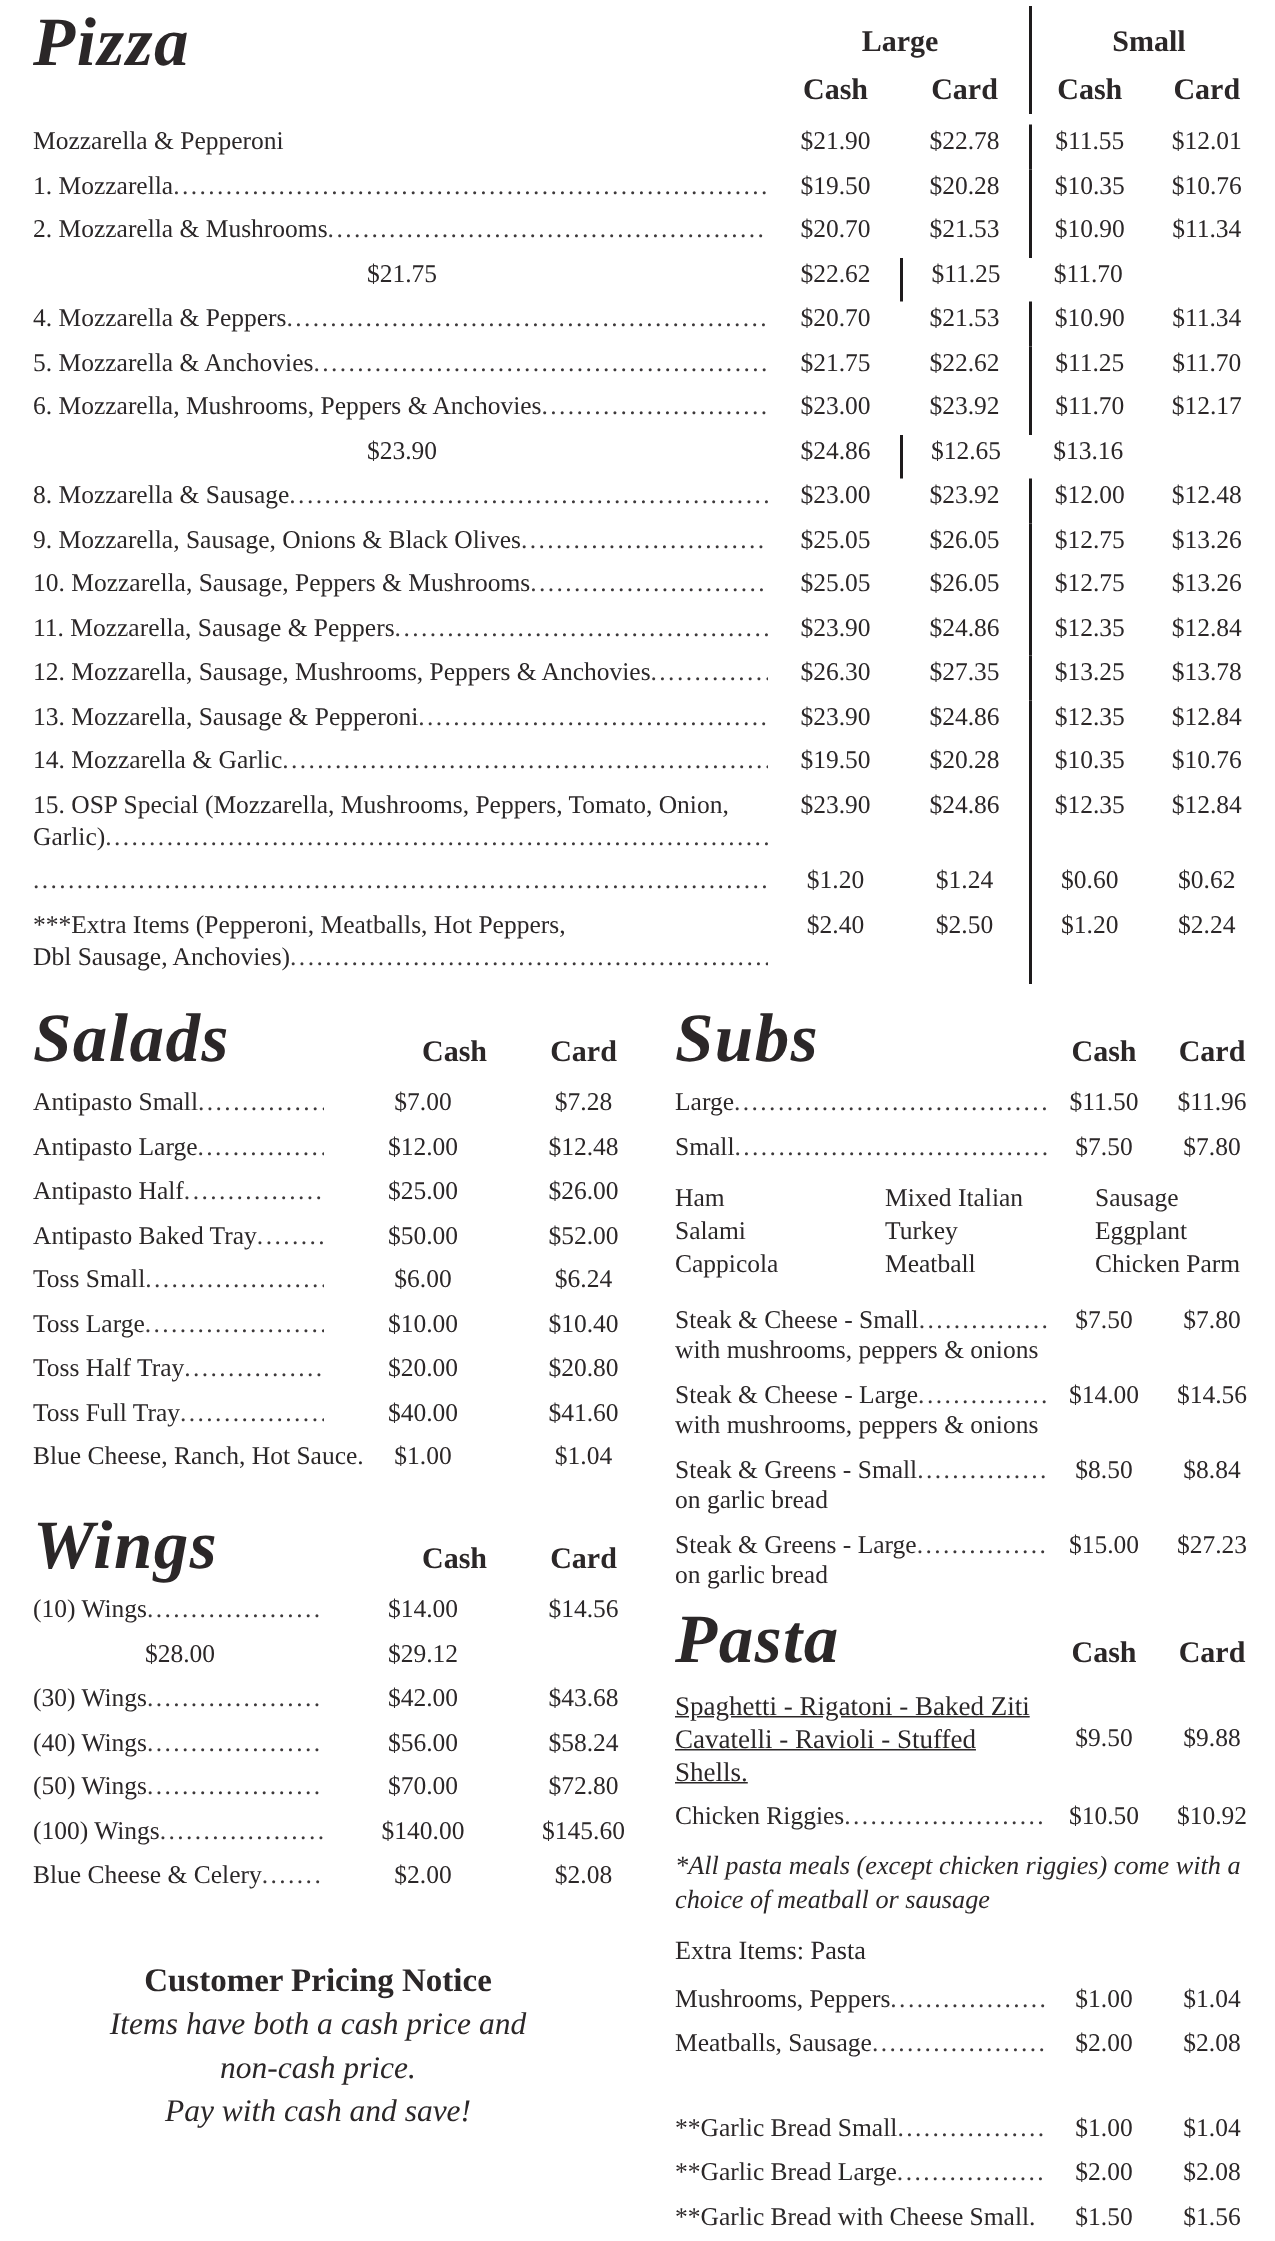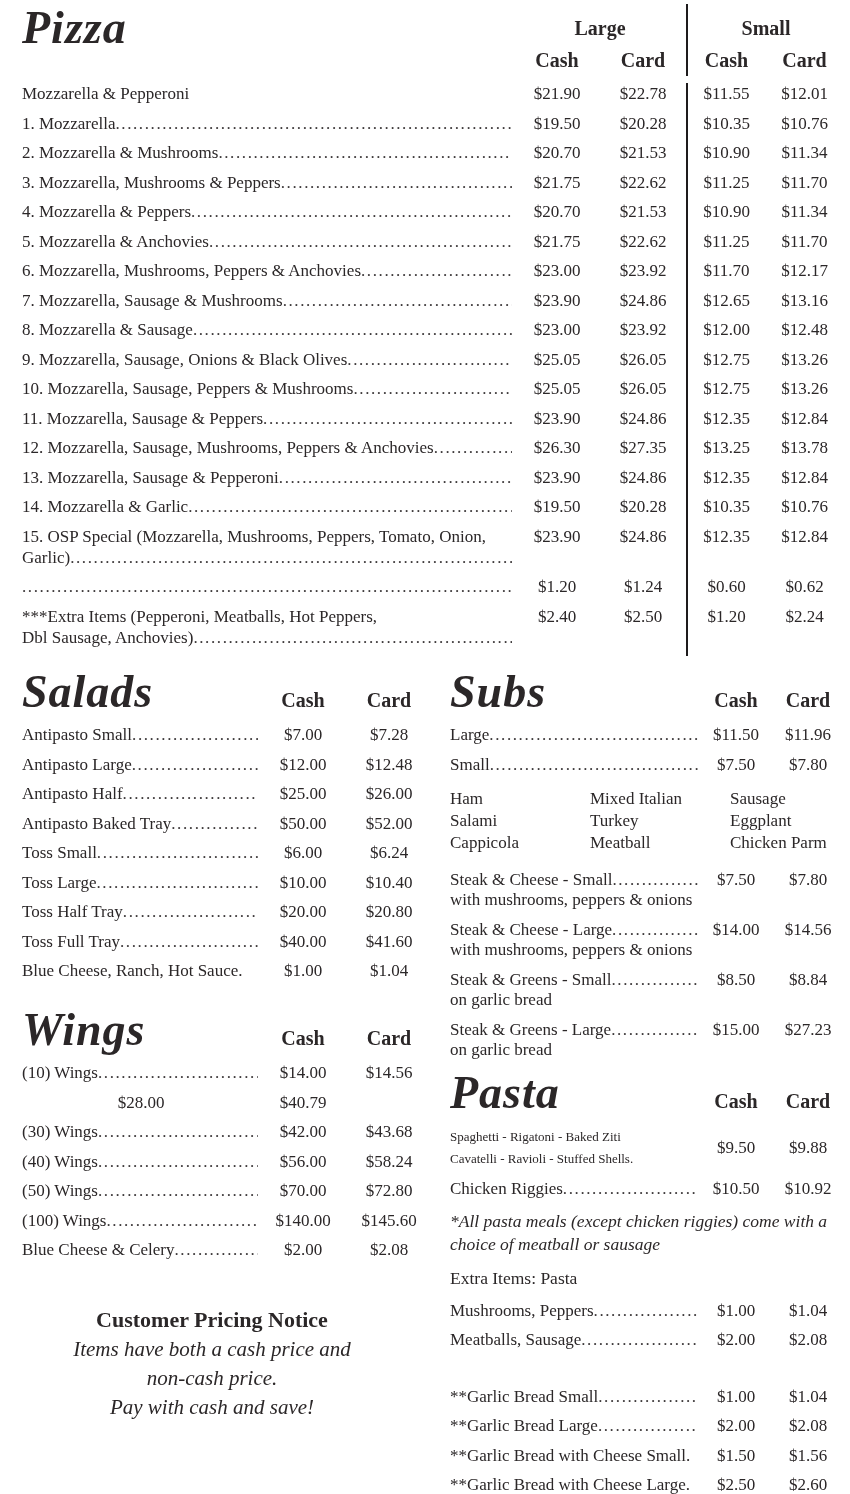--- a/index.html
+++ b/index.html
@@ -39,21 +39,21 @@
   
   .cols { display: flex; margin-top: 12px; }
   .col-left { width: 410px; flex: none; }
   .col-right { flex: 1 1 auto; margin-left: 18px; }
 
   .sec-head { display: grid; align-items: baseline; margin-bottom: 8px; }
   .sec-head.l { grid-template-columns: 1fr 86px 86px; }
   .sec-head.r { grid-template-columns: 1fr 72px 72px; }
 
   .mrow { display: grid; }
-  .mrow.l { grid-template-columns: 1fr 86px 86px; }
+  .mrow.l { grid-template-columns: 1fr 86px 86px; gap: 21px; }
   .mrow.r { grid-template-columns: 1fr 72px 72px; }
   .mrow > div { padding-bottom: 8.5px; }
   .mrow .nm { min-width: 0; padding-right: 2px; }
 
   .wings-block { margin-top: 16px; }
 
   
   .notice { margin-top: 36px; text-align: center; padding-right: 30px; }
   .notice-title { font-weight: bold; font-size: 22px; line-height: 30px; }
   .notice-line { font-style: italic; font-size: 21px; line-height: 29px; }
@@ -64,21 +64,21 @@
     grid-template-columns: 140px 140px 1fr;
     grid-template-rows: repeat(3, 22px);
     font-size: 17px; margin: 6px 0 14px;
   }
   .steak-note { font-size: 17px; line-height: 20px; }
   .steak .nmwrap { min-width: 0; padding-right: 2px; }
   .steak > div { padding-bottom: 9px; }
 
   
   .combo { align-items: center; }
-  .combo .cline { font-size: 13px; line-height: 22px; }
+  .combo .cline { font-size: 18px; line-height: 22px; text-decoration: underline; }
   .pasta-note { font-style: italic; font-size: 17.5px; line-height: 23px; margin: 2px 0 12px; padding-right: 6px; }
   .extra-label { font-size: 17.5px; line-height: 21px; margin-bottom: 11px; }
   .garlic-block { margin-top: 27px; }
 </style>
 </head>
 <body>
 
 <div class="page">
 
   <div>
@@ -130,27 +130,20 @@
             </div>
 
           </div>
           <div class="price">$20.70</div>
           <div class="price">$21.53</div>
           <div class="price divl">$10.90</div>
           <div class="price">$11.34</div>
         </div>
 
         <div class="p-row">
-          <div class="p-name">
-            <div class="nline">
-              <span class="lbl">3. Mozzarella, Mushrooms &amp; Peppers</span>
-              <span class="leader"></span>
-            </div>
-
-          </div>
           <div class="price">$21.75</div>
           <div class="price">$22.62</div>
           <div class="price divl">$11.25</div>
           <div class="price">$11.70</div>
         </div>
 
         <div class="p-row">
           <div class="p-name">
             <div class="nline">
               <span class="lbl">4. Mozzarella &amp; Peppers</span>
@@ -186,27 +179,20 @@
             </div>
 
           </div>
           <div class="price">$23.00</div>
           <div class="price">$23.92</div>
           <div class="price divl">$11.70</div>
           <div class="price">$12.17</div>
         </div>
 
         <div class="p-row">
-          <div class="p-name">
-            <div class="nline">
-              <span class="lbl">7. Mozzarella, Sausage &amp; Mushrooms</span>
-              <span class="leader"></span>
-            </div>
-
-          </div>
           <div class="price">$23.90</div>
           <div class="price">$24.86</div>
           <div class="price divl">$12.65</div>
           <div class="price">$13.16</div>
         </div>
 
         <div class="p-row">
           <div class="p-name">
             <div class="nline">
               <span class="lbl">8. Mozzarella &amp; Sausage</span>
@@ -480,21 +466,21 @@
                   <span class="lbl">(10) Wings</span>
                   <span class="leader"></span>
                 </div>
               </div>
               <div class="price">$14.00</div>
               <div class="price">$14.56</div>
             </div>
 
             <div class="mrow l">
               <div class="price">$28.00</div>
-              <div class="price">$40.79</div>
+              <div class="price">$29.12</div>
             </div>
 
             <div class="mrow l">
               <div class="nm">
                 <div class="nline">
                   <span class="lbl">(30) Wings</span>
                   <span class="leader"></span>
                 </div>
               </div>
               <div class="price">$42.00</div>

